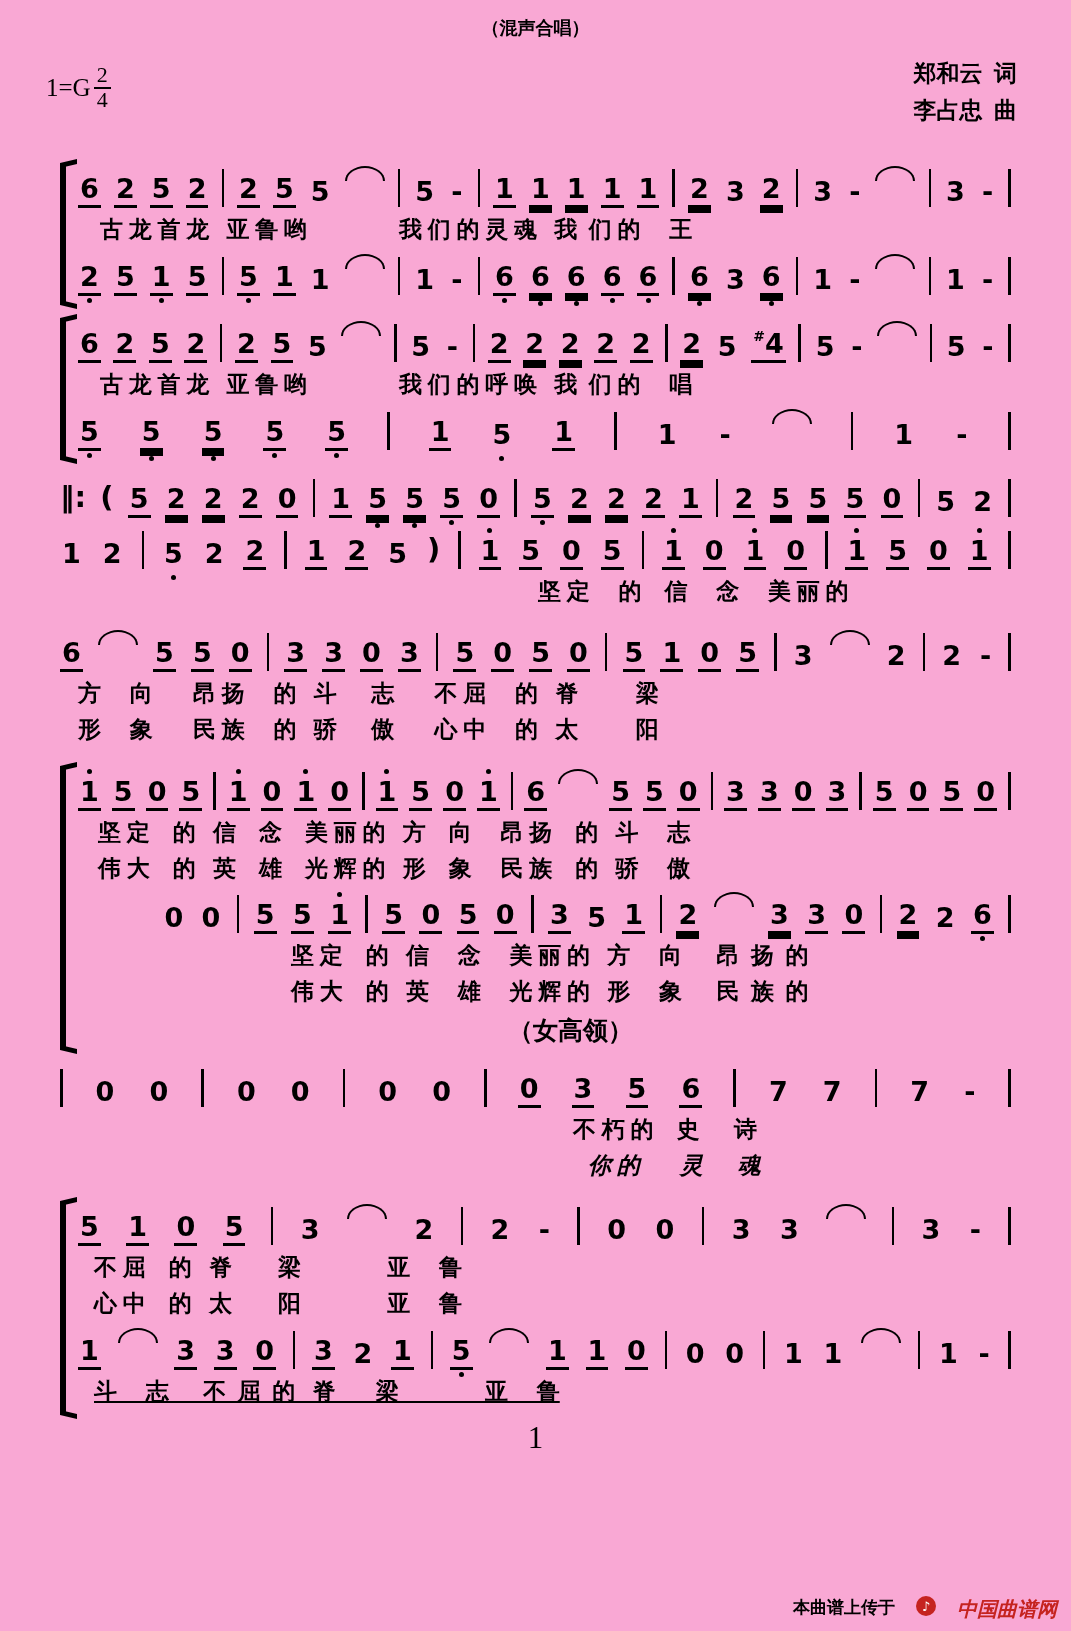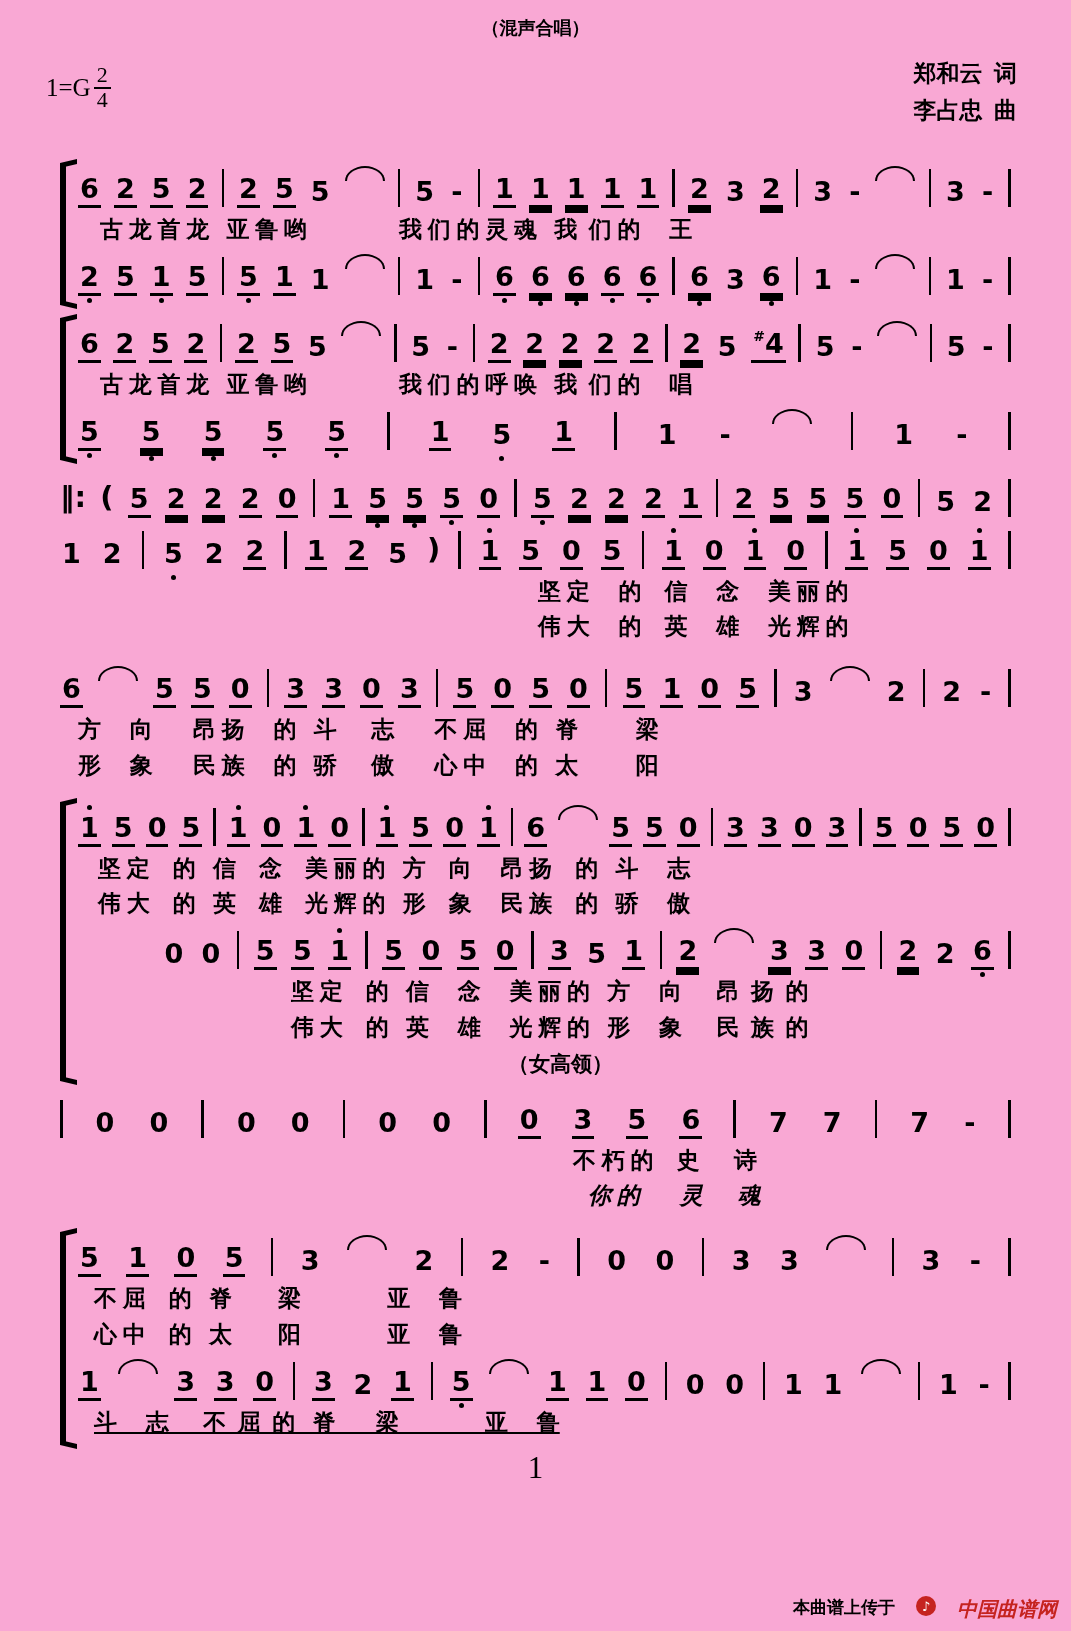--- a/index.html
+++ b/index.html
@@ -29,21 +29,21 @@
   .u2{border-bottom:3px solid #000;box-shadow:0 5px 0 #000;}
   .lo::after{content:"";position:absolute;left:50%;margin-left:-2.5px;bottom:-10px;width:5px;height:5px;border-radius:50%;background:#000;}
   .u2.lo::after{bottom:-13px;}
   .hi::before{content:"";position:absolute;left:50%;margin-left:-2.5px;top:-9px;width:5px;height:5px;border-radius:50%;background:#000;}
   .bar{width:2.5px;height:38px;background:#000;margin-bottom:1px;flex:none;}
   .tie{width:36px;height:13px;border:2.5px solid #000;border-bottom:none;border-radius:100% 100% 0 0/200% 200% 0 0;margin-bottom:27px;flex:none;}
   .paren{font-size:29px;font-weight:bold;padding-bottom:4px;font-family:"DejaVu Sans",sans-serif;}
   .sharp{font-size:14px;vertical-align:12px;font-weight:bold;}
   .sp{width:70px;flex:none;}
   .lyricrow{white-space:pre;font-family:"Liberation Serif",serif;font-weight:bold;font-size:23px;line-height:1.25;margin:1px 8px 7px;}
-  .labelrow{white-space:pre;font-family:Liberation Sans, sans-serif;font-weight:bold;font-size:21px;margin:6px 0 2px;}
+  .labelrow{white-space:pre;font-family:Liberation Sans, sans-serif;font-weight:bold;font-size:25px;margin:6px 0 2px;}
 
   
   .pagenum{text-align:center;font-size:31px;font-family:"Liberation Serif",serif;margin-top:6px;}
   .sitecredit{position:absolute;right:14px;bottom:8px;display:flex;gap:21px;}
   .uploadnote{font-size:17px;font-weight:bold;font-family:"Liberation Serif",serif;}
   .logo{width:20px;height:20px;border-radius:50%;background:#c5231f;color:#fff;display:flex;align-items:center;justify-content:center;font-size:13px;flex:none;}
   .sitename{color:#c5231f;font-weight:bold;font-style:italic;font-size:20px;font-family:"Liberation Serif",serif;}
 </style>
 </head>
 <body>
@@ -246,21 +246,20 @@
             <span class="note u1 hi">1</span>
             <span class="note u1">0</span>
             <span class="bar"></span>
             <span class="note u1 hi">1</span>
             <span class="note u1">5</span>
             <span class="note u1">0</span>
             <span class="note u1 hi">1</span>
             <span class="bar"></span>
           </div>
           <div class="lyricrow" style="padding-left: 470px;">坚 定     的    信     念     美 丽 的</div>
-          <div class="lyricrow" style="padding-left: 470px;">伟 大     的    英     雄     光 辉 的</div>
         </div>
       </div>
       <div class="system">
         <div class="syscol">
           <div class="noterow">
             <span class="note u1">6</span>
             <span class="tie"></span>
             <span class="note u1">5</span>
             <span class="note u1">5</span>
             <span class="note u1">0</span>

